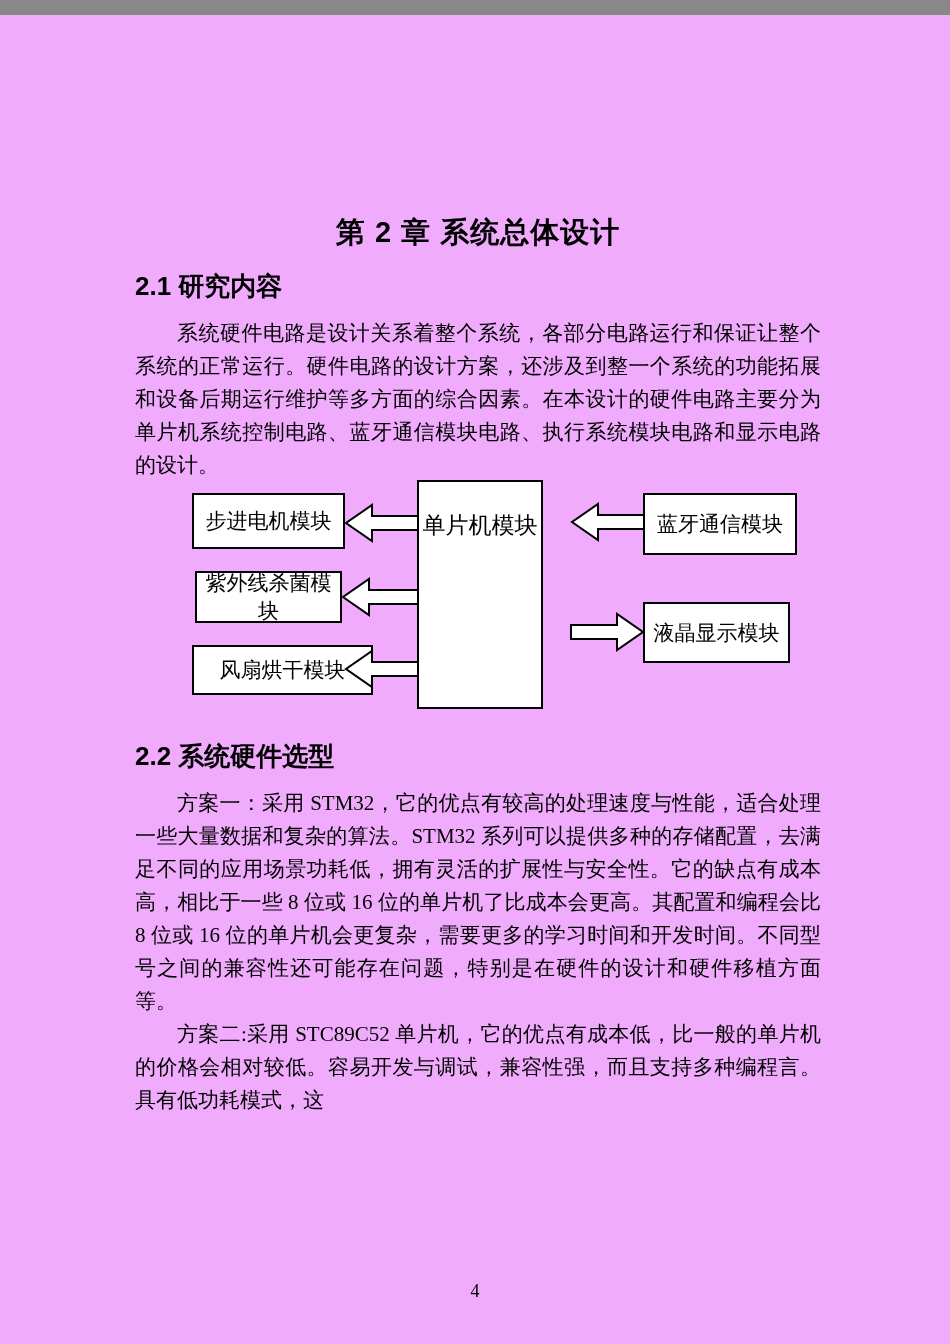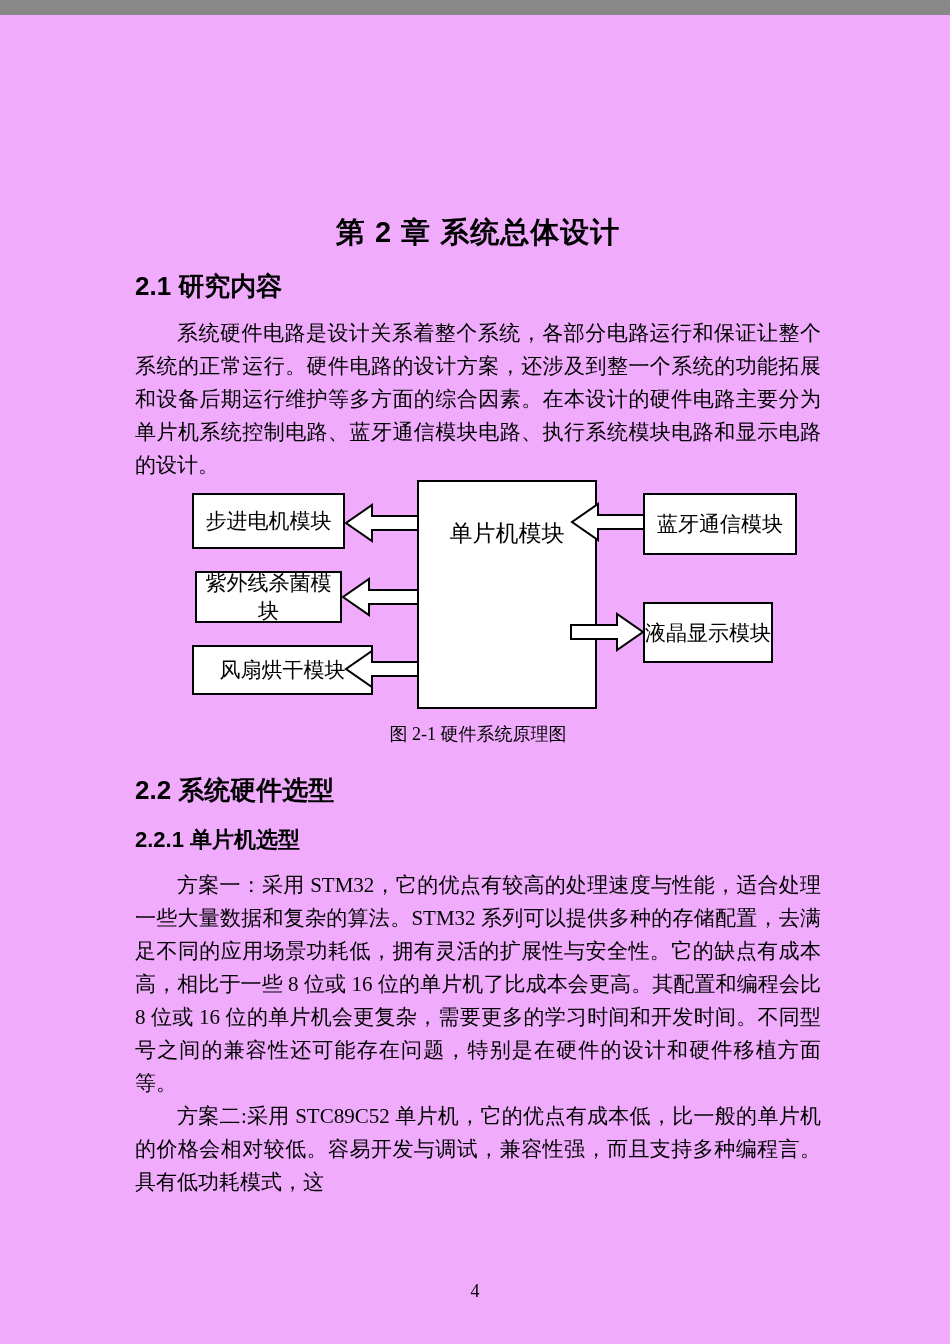--- a/index.html
+++ b/index.html
@@ -64,30 +64,30 @@
     position: absolute;
     border: 2px solid #000;
     background: #fff;
     display: flex;
     align-items: center;
     justify-content: center;
     font-size: 21px;
     text-align: center;
   }
   .box-center {
-    left: 417px; top: 2px; width: 180px; height: 229px;
+    left: 417px; top: 2px; width: 126px; height: 229px;
     align-items: flex-start;
     font-size: 23px;
-    padding-top: 36px;
+    padding-top: 28px;
   }
   .box-l1 { left: 192px; top: 15px;  width: 153px; height: 56px; }
   .box-l2 { left: 195px; top: 93px;  width: 147px; height: 52px; }
   .box-l3 { left: 192px; top: 167px; width: 181px; height: 50px; }
   .box-r1 { left: 643px; top: 15px;  width: 154px; height: 62px; }
-  .box-r2 { left: 643px; top: 124px; width: 130px; height: 61px; }
+  .box-r2 { left: 643px; top: 124px; width: 147px; height: 61px; }
   .arrow { position: absolute; }
   .fig-caption {
     text-align: center;
     font-size: 18px;
     line-height: 26px;
     margin-top: 8px;
   }
   .page-number {
     position: absolute;
     left: 0; right: 0;
@@ -127,24 +127,22 @@
         <polygon points="74,13 28,13 28,2 2,20 28,38 28,27 74,27" fill="#fff" stroke="#000" stroke-width="2"></polygon>
       </svg>
       <svg class="arrow" style="left:570px; top:24px;" width="75" height="40" viewBox="0 0 75 40">
         <polygon points="74,13 28,13 28,2 2,20 28,38 28,27 74,27" fill="#fff" stroke="#000" stroke-width="2"></polygon>
       </svg>
       <svg class="arrow" style="left:570px; top:134px;" width="75" height="40" viewBox="0 0 75 40">
         <polygon points="1,13 47,13 47,2 73,20 47,38 47,27 1,27" fill="#fff" stroke="#000" stroke-width="2"></polygon>
       </svg>
     </div>
 
-    <div class="fig-caption">图 2-1 硬件系统原理图</div>
 
     <div class="h2 second">2.2 系统硬件选型</div>
-    <div class="h3">2.2.1 单片机选型</div>
 
     <div class="para">方案一：采用 STM32，它的优点有较高的处理速度与性能，适合处理一些大量数据和复杂的算法。STM32 系列可以提供多种的存储配置，去满足不同的应用场景功耗低，拥有灵活的扩展性与安全性。它的缺点有成本高，相比于一些 8 位或 16 位的单片机了比成本会更高。其配置和编程会比 8 位或 16 位的单片机会更复杂，需要更多的学习时间和开发时间。不同型号之间的兼容性还可能存在问题，特别是在硬件的设计和硬件移植方面等。</div>
     <div class="para">方案二:采用 STC89C52 单片机，它的优点有成本低，比一般的单片机的价格会相对较低。容易开发与调试，兼容性强，而且支持多种编程言。具有低功耗模式，这</div>
 
   </div>
 
   <div class="page-number">4</div>
 </div>
 
 </body></html>

